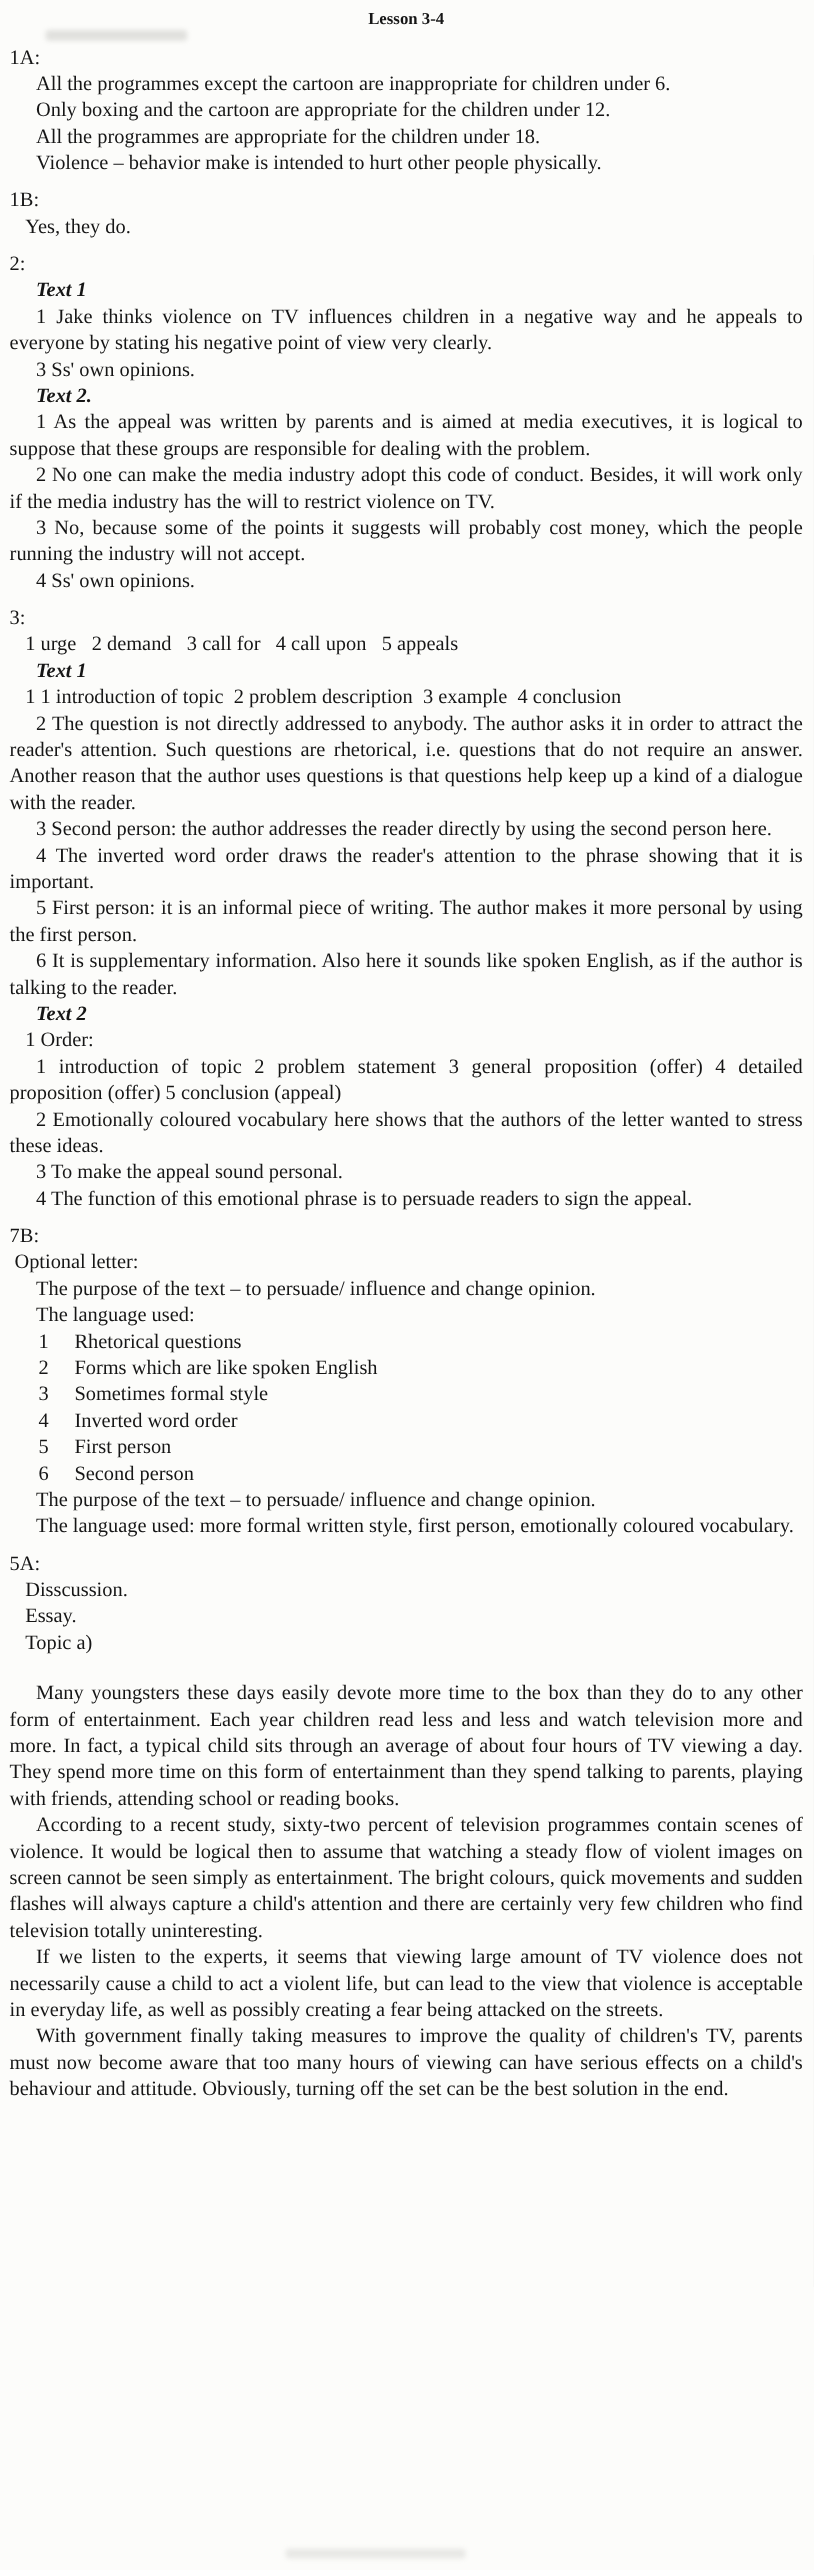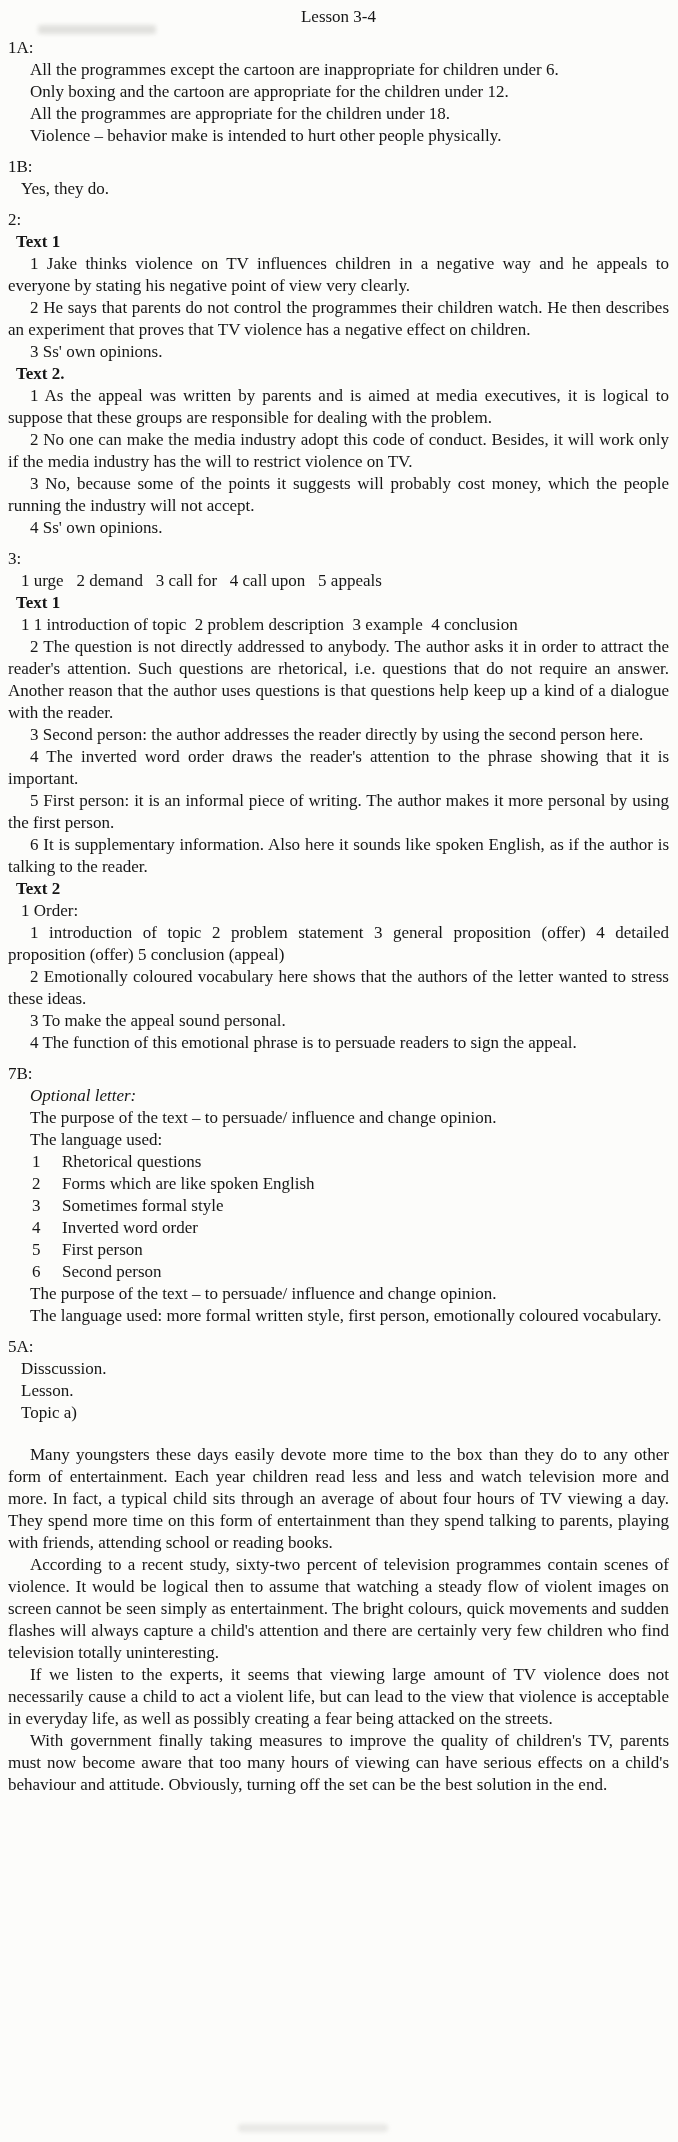--- a/index.html
+++ b/index.html
@@ -13,30 +13,30 @@
     min-height: 2142px;
     box-sizing: border-box;
     background: #fcfcfa;
     color: #161616;
     font-family: "Liberation Serif", serif;
     font-size: 17px;
     line-height: 22px;
     padding: 6px 9px 12px 8px;
   }
   .title {
-    font-size: 17px;
-    font-weight: normal;
+    font-size: 14px;
+    font-weight: bold;
     text-align: center;
     margin: 0 0 8px 0;
   }
   .label   { margin-top: 9px; }
   .para    { text-align: justify; text-indent: 22px; }
   .line    { margin-left: 13px; white-space: pre-wrap; }
-  .bold    { font-weight: bold; margin-left: 8px; }
-  .italic  { font-style: italic; margin-left: 22px; }
+  .bold    { font-weight: bold; margin-left: 22px; font-style: italic; }
+  .italic  { margin-left: 4px; }
   .num-item { display: flex; margin-left: 24px; }
   .num-item .num { width: 30px; flex: none; }
   .spacer  { height: 20px; }
   .smudge {
     position: absolute;
     background: #9a9a94;
     opacity: 0.28;
     filter: blur(2px);
     border-radius: 3px;
     pointer-events: none;
@@ -55,21 +55,20 @@
       <div class="label">1A:</div>
       <div class="para">All the programmes except the cartoon are inappropriate for children under 6.</div>
       <div class="para">Only boxing and the cartoon are appropriate for the children under 12.</div>
       <div class="para">All the programmes are appropriate for the children under 18.</div>
       <div class="para">Violence – behavior make is intended to hurt other people physically.</div>
       <div class="label">1B:</div>
       <div class="line">Yes, they do.</div>
       <div class="label">2:</div>
       <div class="bold">Text 1</div>
       <div class="para">1 Jake thinks violence on TV influences children in a negative way and he appeals to everyone by stating his negative point of view very clearly.</div>
-      <div class="para">2 He says that parents do not control the programmes their children watch. He then describes an experiment that proves that TV violence has a negative effect on children.</div>
       <div class="para">3 Ss' own opinions.</div>
       <div class="bold">Text 2.</div>
       <div class="para">1 As the appeal was written by parents and is aimed at media executives, it is logical to suppose that these groups are responsible for dealing with the problem.</div>
       <div class="para">2 No one can make the media industry adopt this code of conduct. Besides, it will work only if the media industry has the will to restrict violence on TV.</div>
       <div class="para">3 No, because some of the points it suggests will probably cost money, which the people running the industry will not accept.</div>
       <div class="para">4 Ss' own opinions.</div>
       <div class="label">3:</div>
       <div class="line">1 urge   2 demand   3 call for   4 call upon   5 appeals</div>
       <div class="bold">Text 1</div>
       <div class="line">1 1 introduction of topic  2 problem description  3 example  4 conclusion</div>
@@ -109,21 +108,21 @@
         <span>First person</span>
       </div>
       <div class="num-item">
         <span class="num">6</span>
         <span>Second person</span>
       </div>
       <div class="para">The purpose of the text – to persuade/ influence and change opinion.</div>
       <div class="para">The language used: more formal written style, first person, emotionally coloured vocabulary.</div>
       <div class="label">5A:</div>
       <div class="line">Disscussion.</div>
-      <div class="line">Lesson.</div>
+      <div class="line">Essay.</div>
       <div class="line">Topic a)</div>
       <div class="spacer"></div>
       <div class="para">Many youngsters these days easily devote more time to the box than they do to any other form of entertainment. Each year children read less and less and watch television more and more. In fact, a typical child sits through an average of about four hours of TV viewing a day. They spend more time on this form of entertainment than they spend talking to parents, playing with friends, attending school or reading books.</div>
       <div class="para">According to a recent study, sixty-two percent of television programmes contain scenes of violence. It would be logical then to assume that watching a steady flow of violent images on screen cannot be seen simply as entertainment. The bright colours, quick movements and sudden flashes will always capture a child's attention and there are certainly very few children who find television totally uninteresting.</div>
       <div class="para">If we listen to the experts, it seems that viewing large amount of TV violence does not necessarily cause a child to act a violent life, but can lead to the view that violence is acceptable in everyday life, as well as possibly creating a fear being attacked on the streets.</div>
       <div class="para">With government finally taking measures to improve the quality of children's TV, parents must now become aware that too many hours of viewing can have serious effects on a child's behaviour and attitude. Obviously, turning off the set can be the best solution in the end.</div>
     </div>
 </div>
 
 </body></html>

